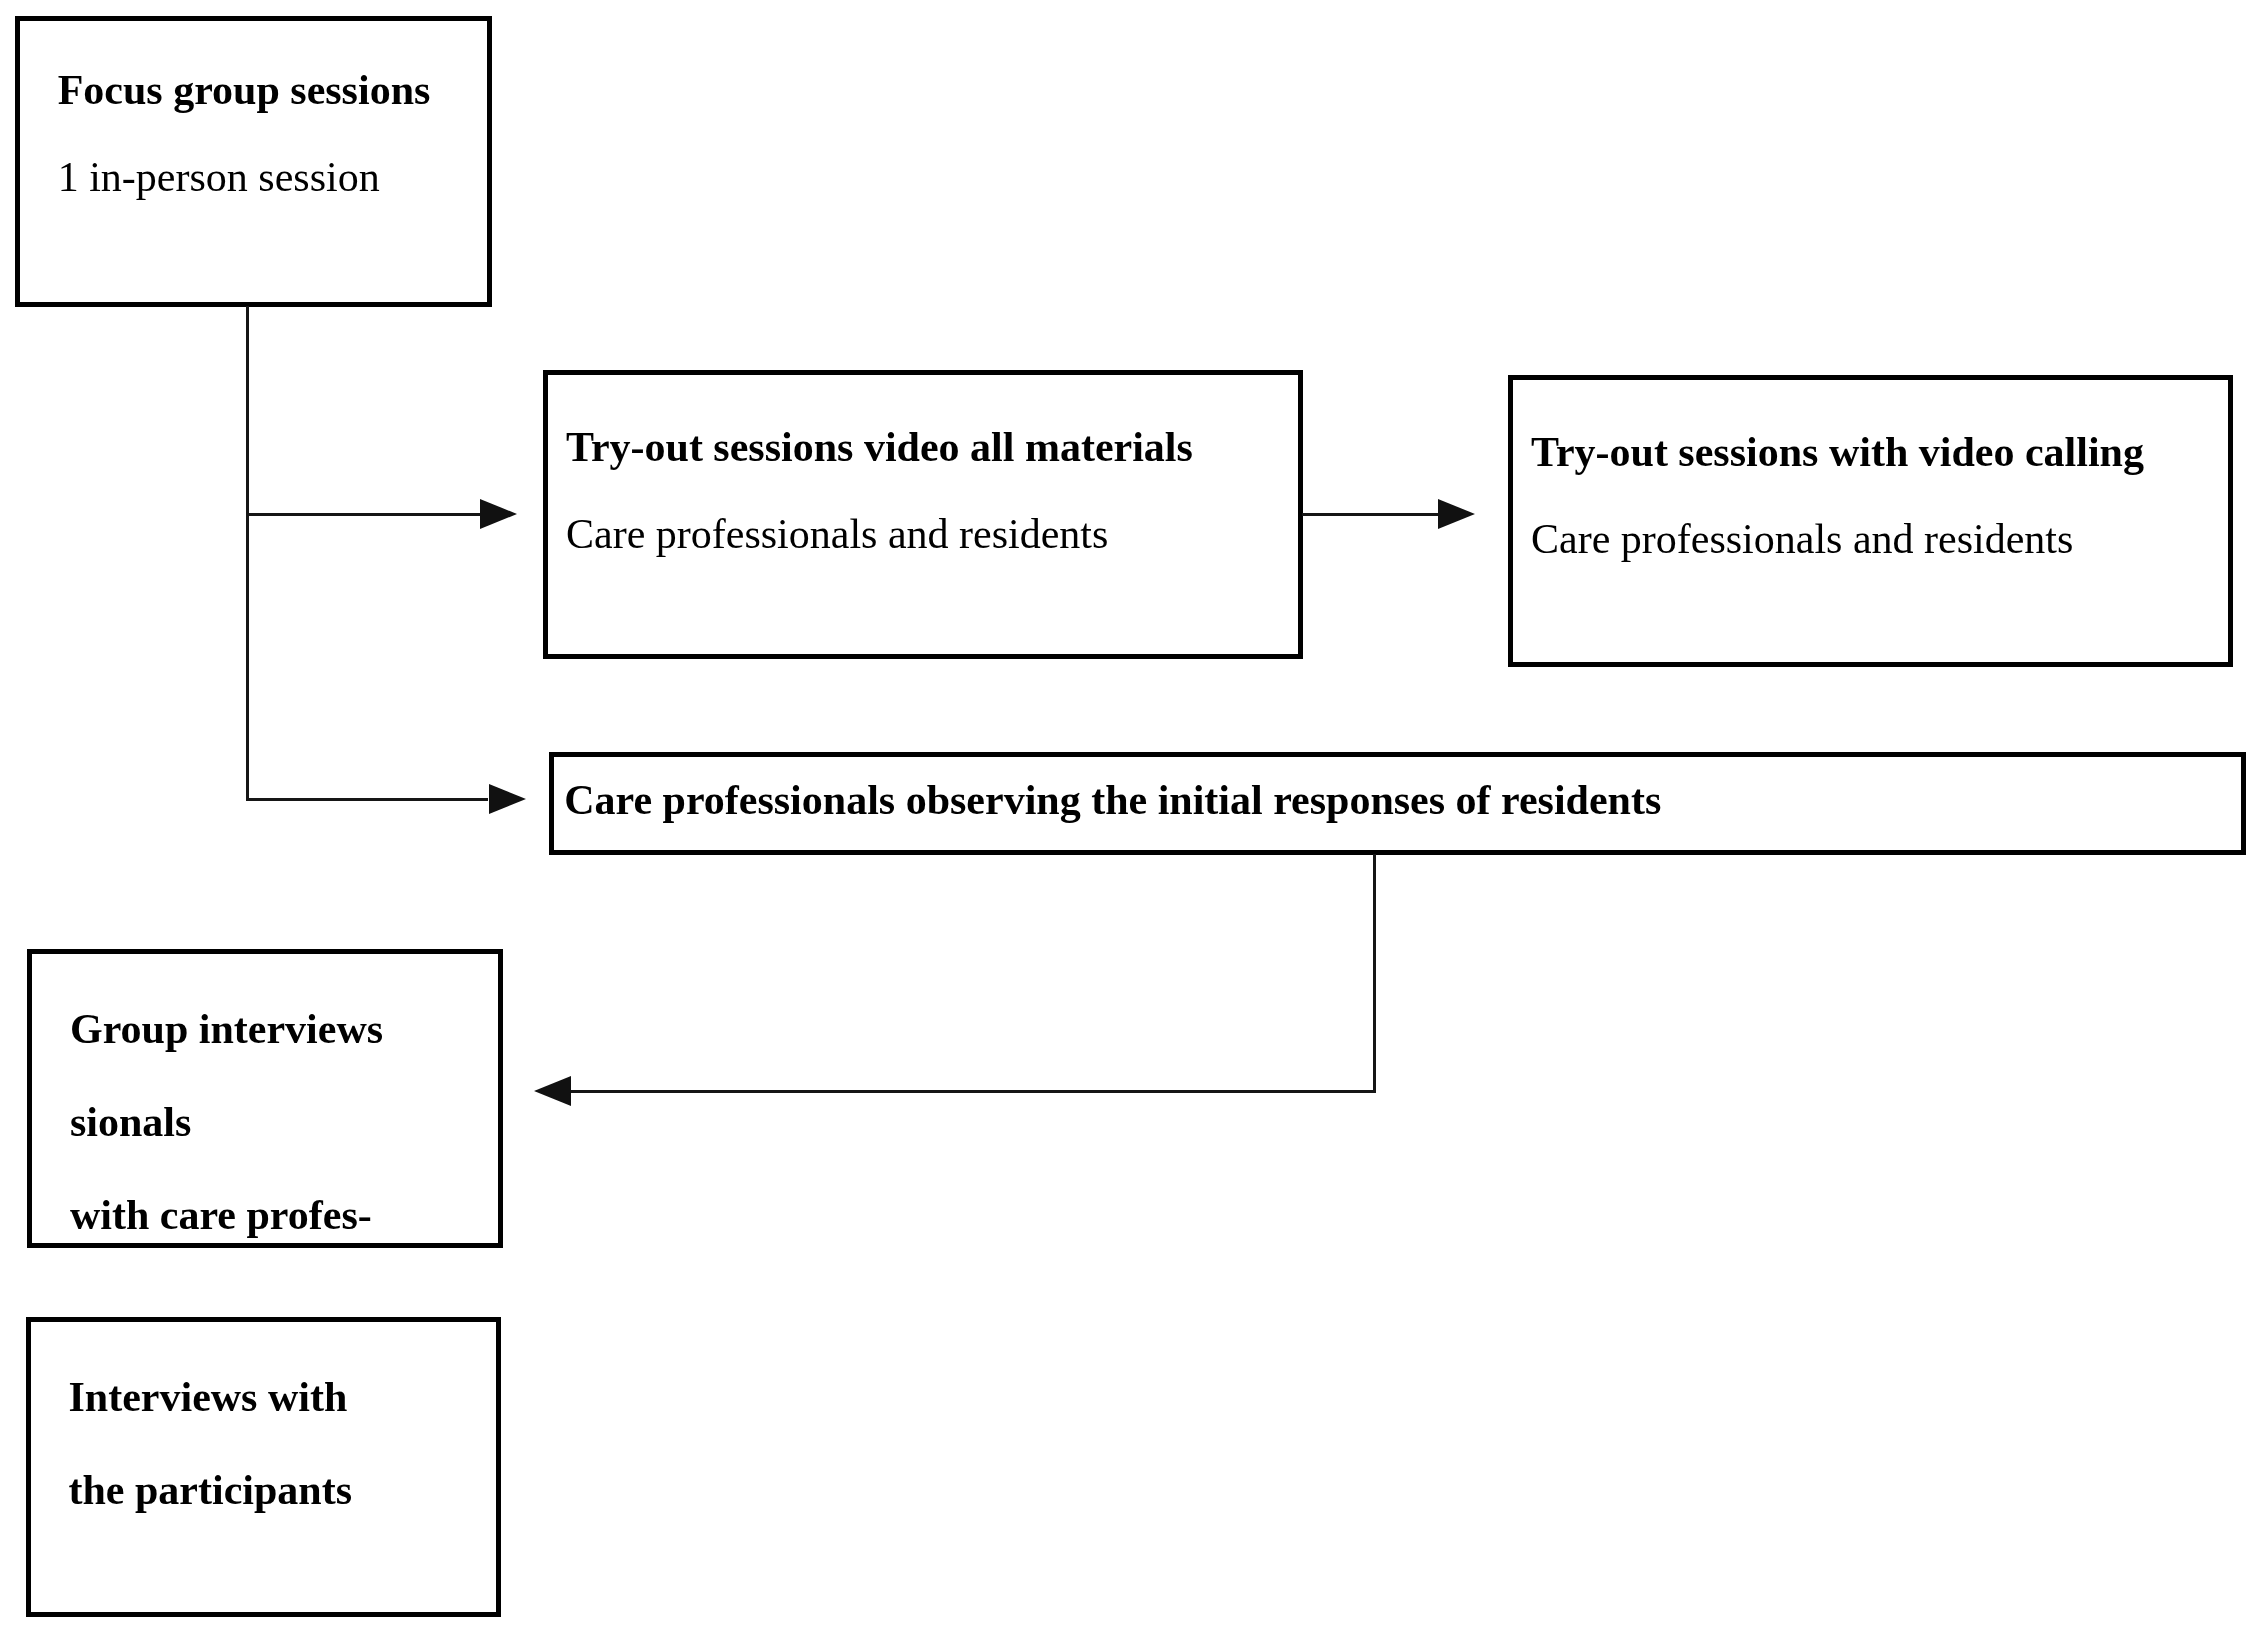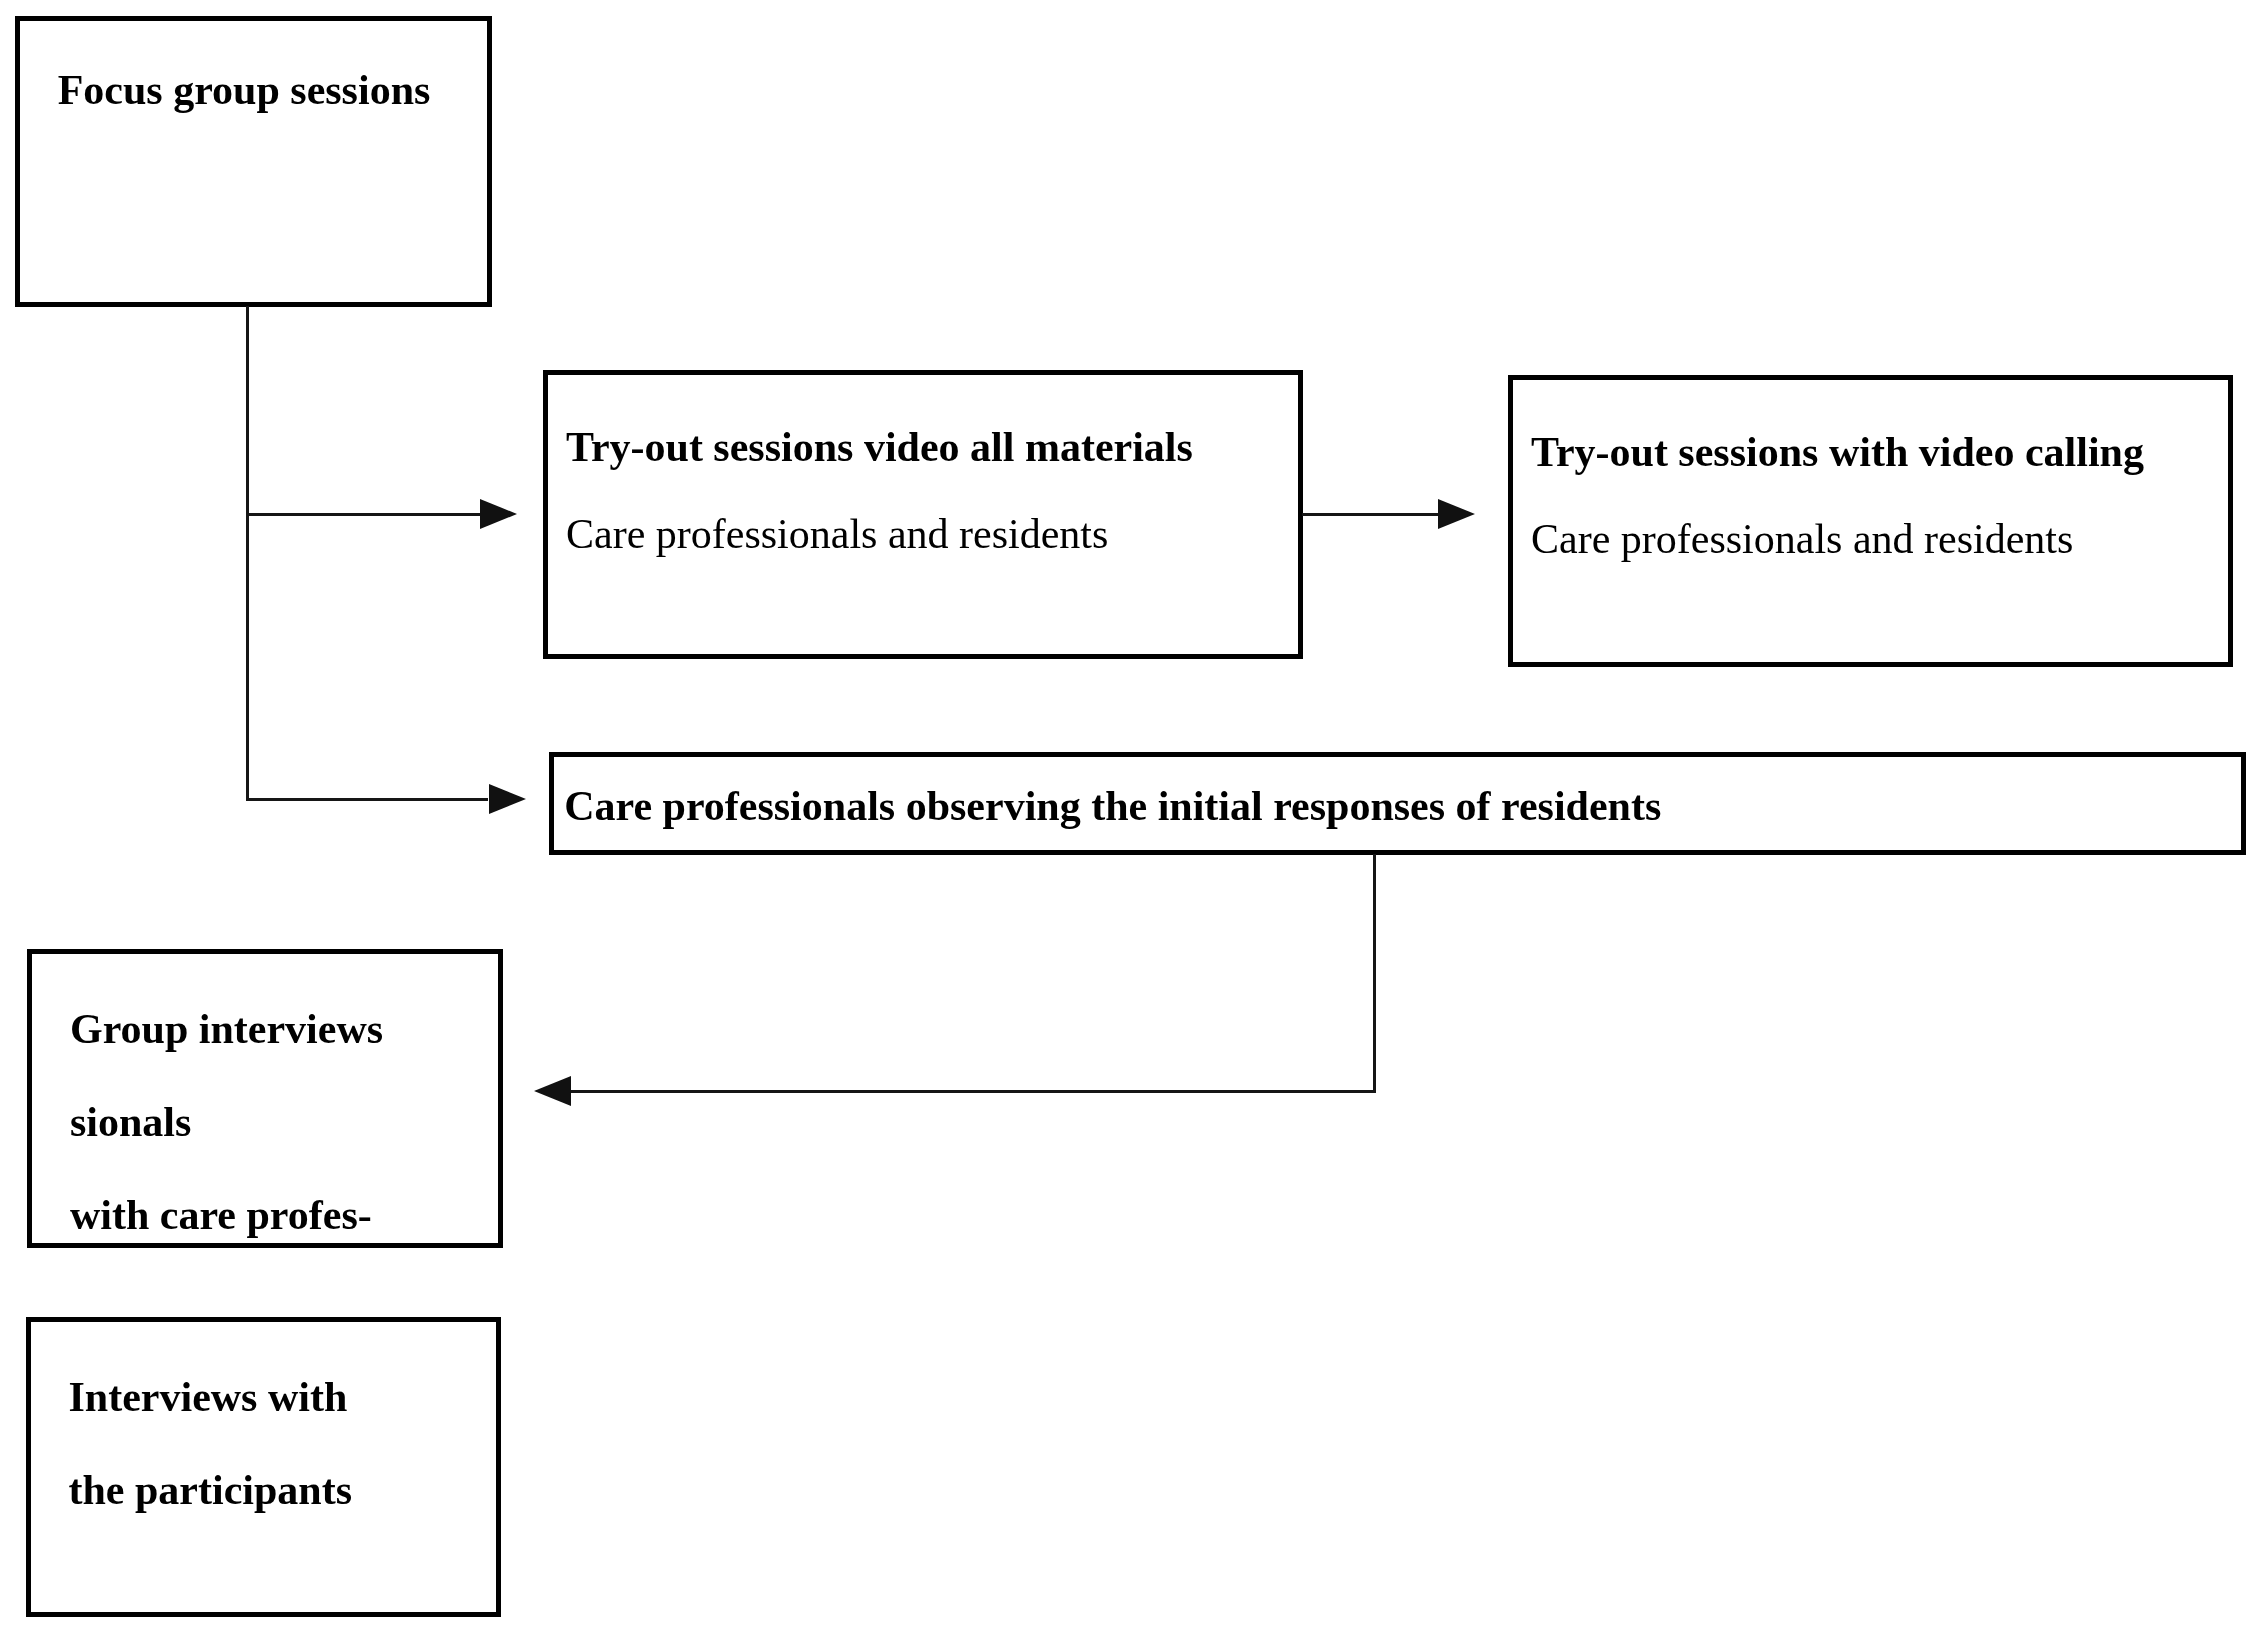--- a/index.html
+++ b/index.html
@@ -31,21 +31,21 @@
     font-size: 42px;
     line-height: 93px;
     white-space: nowrap;
   }
   .bold { font-weight: bold; }
 
   #box-focus   { left: 14.7px;   top: 16px;   width: 477px;  height: 291px; padding: 25.5px 6.4px 0 38px; }
   #box-tryout1 { left: 543px;  top: 370px;  width: 760px; height: 289px; padding: 29px 6.4px 0 18px; }
   #box-tryout2 { left: 1508px; top: 375px;  width: 725px; height: 292px; padding: 29px 6.4px 0 18px; }
   #box-observe { left: 549px;  top: 752px; width: 1697px; height: 103px;
-                 display: flex; align-items: flex-end; padding-left: 10.2px; }
+                 display: flex; align-items: flex-start; padding-left: 10.2px; }
   #box-group   { left: 27px;   top: 949px; width: 476px;  height: 299px; padding: 29px 6.4px 0 38px; }
   #box-family  { left: 25.5px;   top: 1317px; width: 475px;  height: 300px; padding: 29px 6.4px 0 38px; }
 
   .line {
     position: absolute;
     background: #161616;
   }
   #conn-v1      { left: 246px;  top: 306px;  width: 2.6px;    height: 494px; }
   #conn-h1      { left: 246px;  top: 513px;  width: 234px;  height: 2.6px; }
   #conn-h2      { left: 246px;  top: 798px; width: 242px;  height: 2.6px; }
@@ -72,20 +72,21 @@
   #arrow3 { left: 1438px; top: 499px; }
   #arrow4 { left: 534px;  top: 1076px; }
 </style>
 </head>
 <body>
 
 <div class="canvas">
 
   <div class="box" id="box-focus">
     <div class="t bold">Focus group sessions</div>
+    <div class="t">1 in-person session</div>
   </div>
 
   <div class="box" id="box-tryout1">
     <div class="t bold">Try-out sessions video all materials</div>
     <div class="t">Care professionals and residents</div>
   </div>
 
   <div class="box" id="box-tryout2">
     <div class="t bold">Try-out sessions with video calling</div>
     <div class="t">Care professionals and residents</div>

